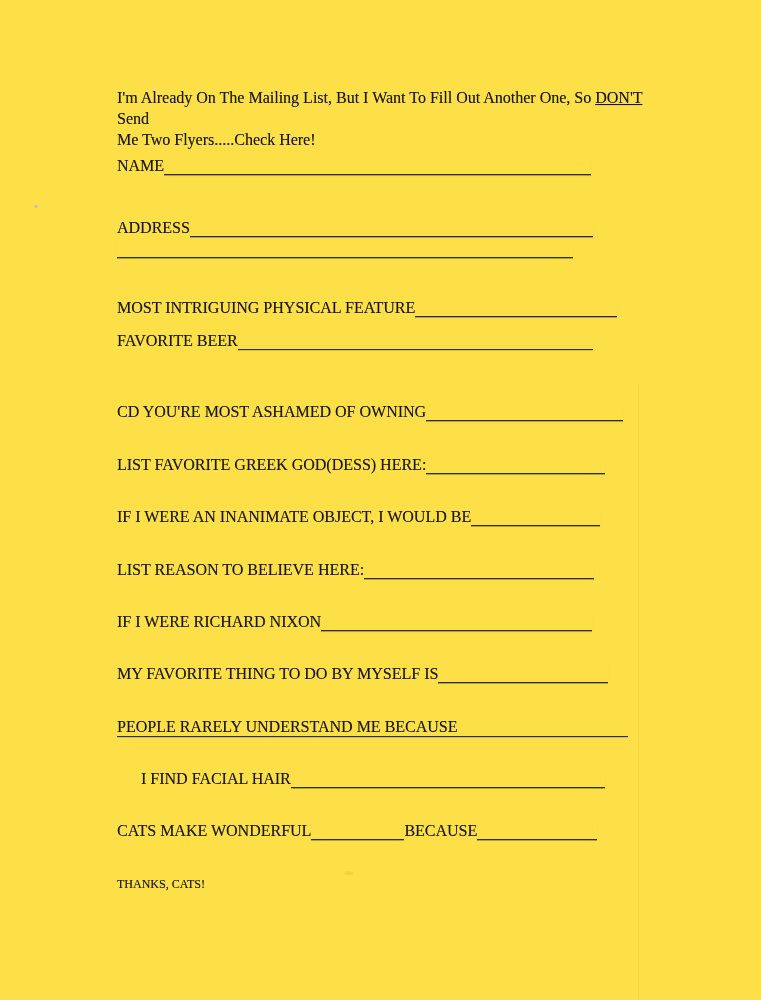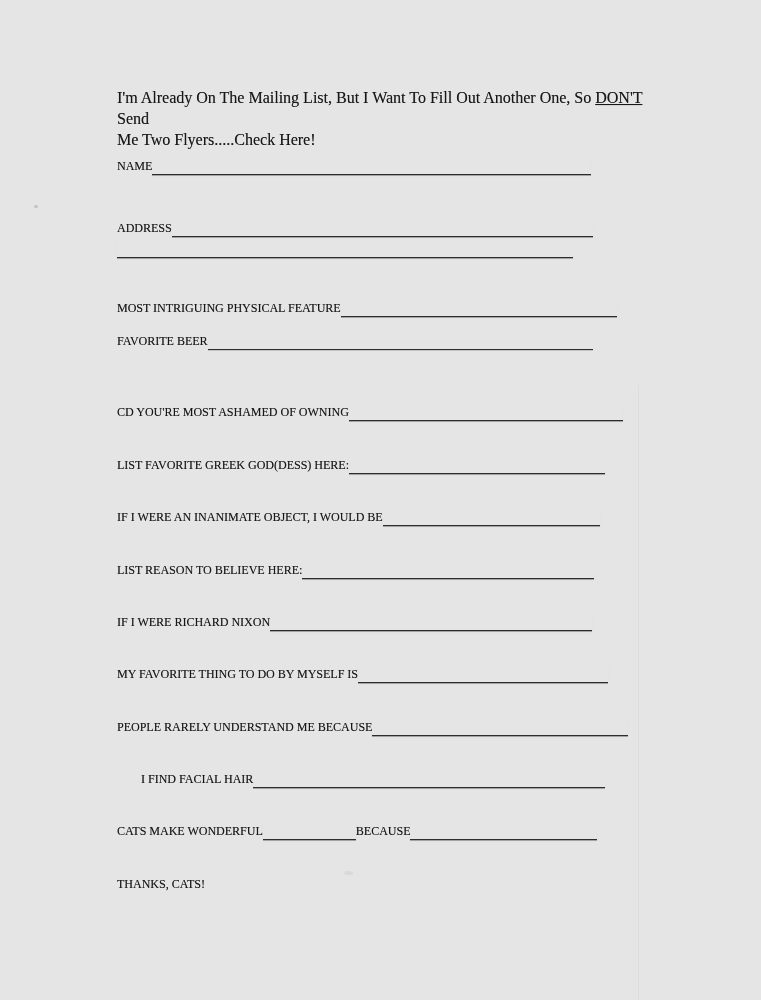--- a/index.html
+++ b/index.html
@@ -4,21 +4,21 @@
 <style>
   html, body {
     margin: 0;
     padding: 0;
     background: #ffffff;
   }
   .page {
     position: relative;
     width: 761px;
     height: 1000px;
-    background: #e5e5e5;
+    background: #fde047;
     overflow: hidden;
     font-family: "Liberation Serif", "DejaVu Serif", serif;
     color: #171717;
   }
   .scan-text {
     text-shadow: 0.2px 0.2px 0.5px rgba(25,25,25,0.45);
   }
   .header {
     position: absolute;
     left: 117px;
@@ -28,21 +28,21 @@
     line-height: 21px;
   }
   .emph {
     text-decoration: underline;
   }
   .row {
     position: absolute;
     left: 117px;
     display: flex;
     height: 18px;
-    font-size: 12px;
+    font-size: 16px;
     line-height: 18px;
     white-space: nowrap;
   }
   .blank {
     flex: 1 1 auto;
     border-bottom: 1.5px solid #2d2d2d;
     box-shadow: 0 0.5px 0.5px rgba(40,40,40,0.35);
   }
   .blank.fixed {
     flex: 0 0 93px;
@@ -140,21 +140,21 @@
   <div class="row scan-text" style="top:613px; width:475px;">
     <span>IF I WERE RICHARD NIXON</span>
     <span class="blank"></span>
   </div>
 
   <div class="row scan-text" style="top:665px; width:491px;">
     <span>MY FAVORITE THING TO DO BY MYSELF IS</span>
     <span class="blank"></span>
   </div>
 
-  <div class="row scan-text" style="top:718px; width:511px;">
+  <div class="row scan-text" style="top:718px; width:511px;flex-direction:column;">
     <span>PEOPLE RARELY UNDERSTAND ME BECAUSE</span>
     <span class="blank"></span>
   </div>
 
   <div class="row scan-text" style="top:770px; width:464px;margin-left:24px;">
     <span>I FIND FACIAL HAIR</span>
     <span class="blank"></span>
   </div>
 
   <div class="row scan-text" style="top:822px; width:480px;">

